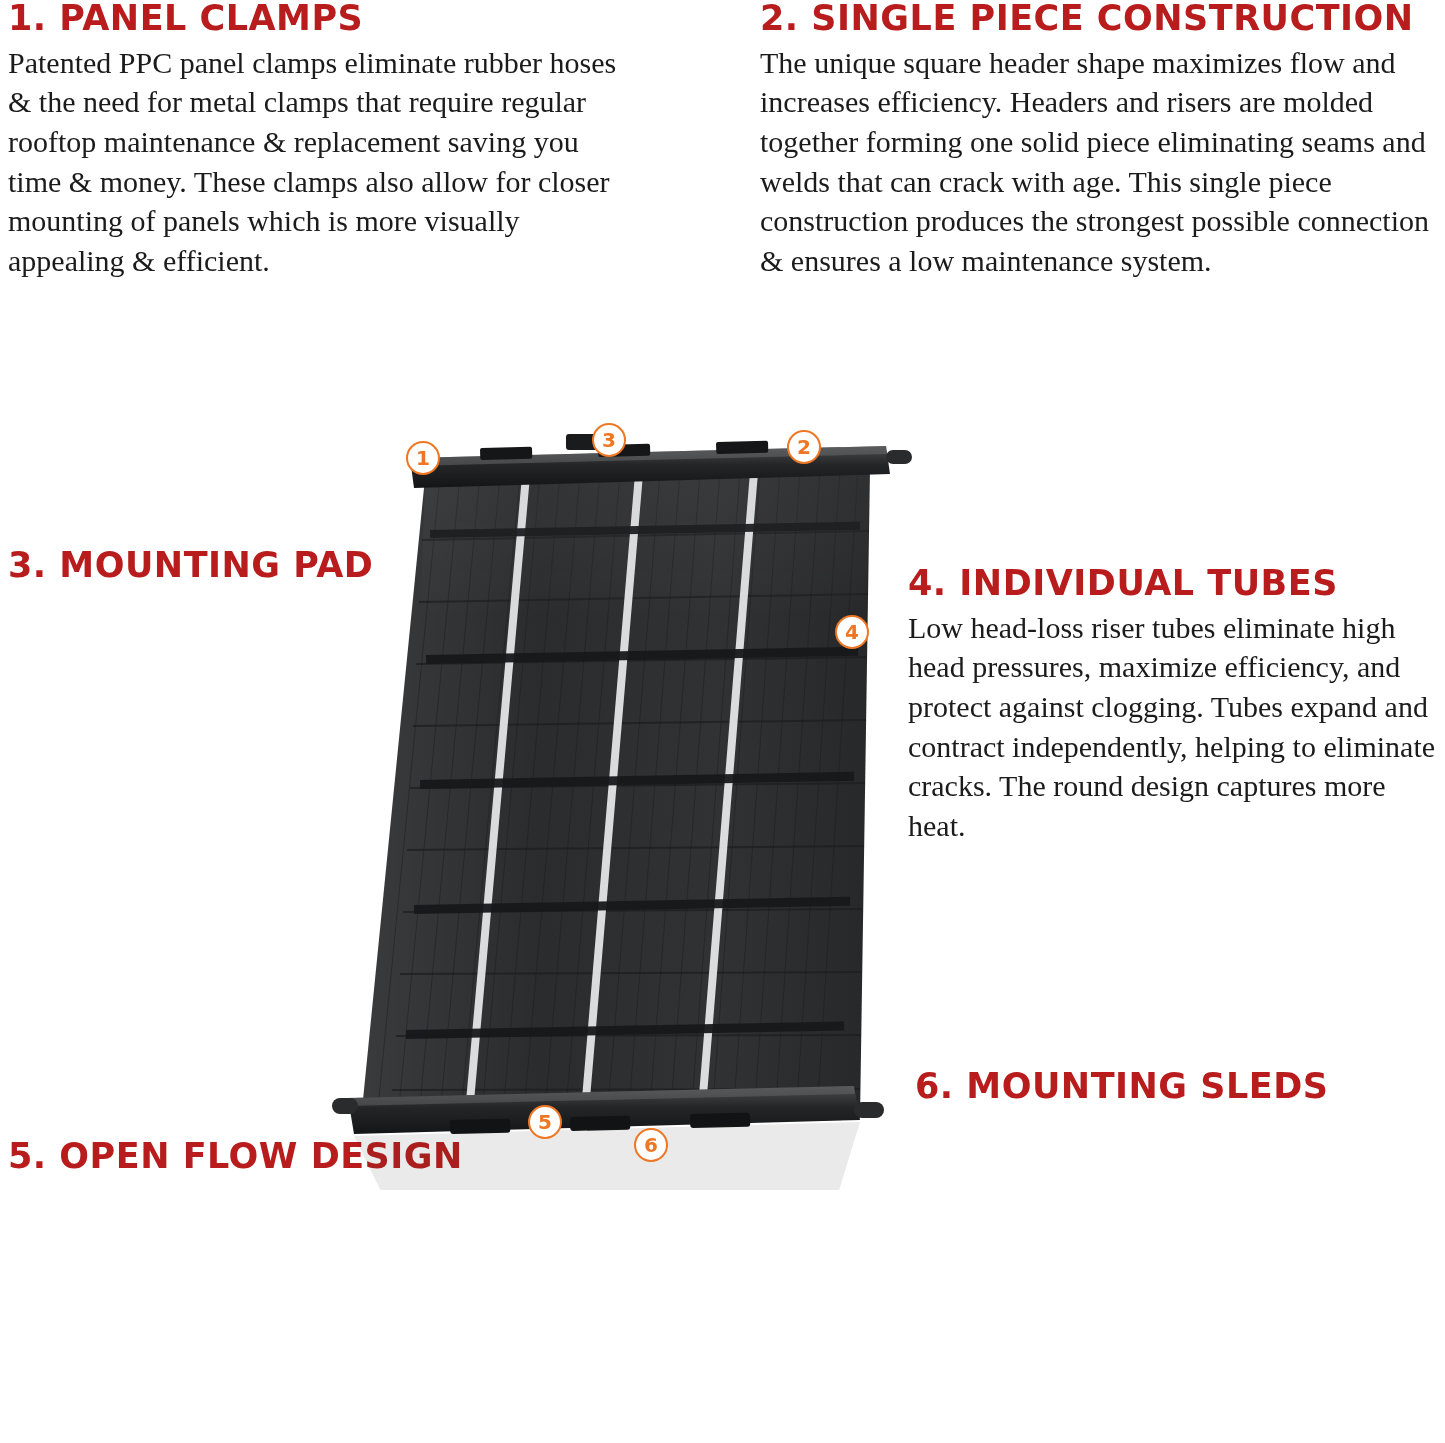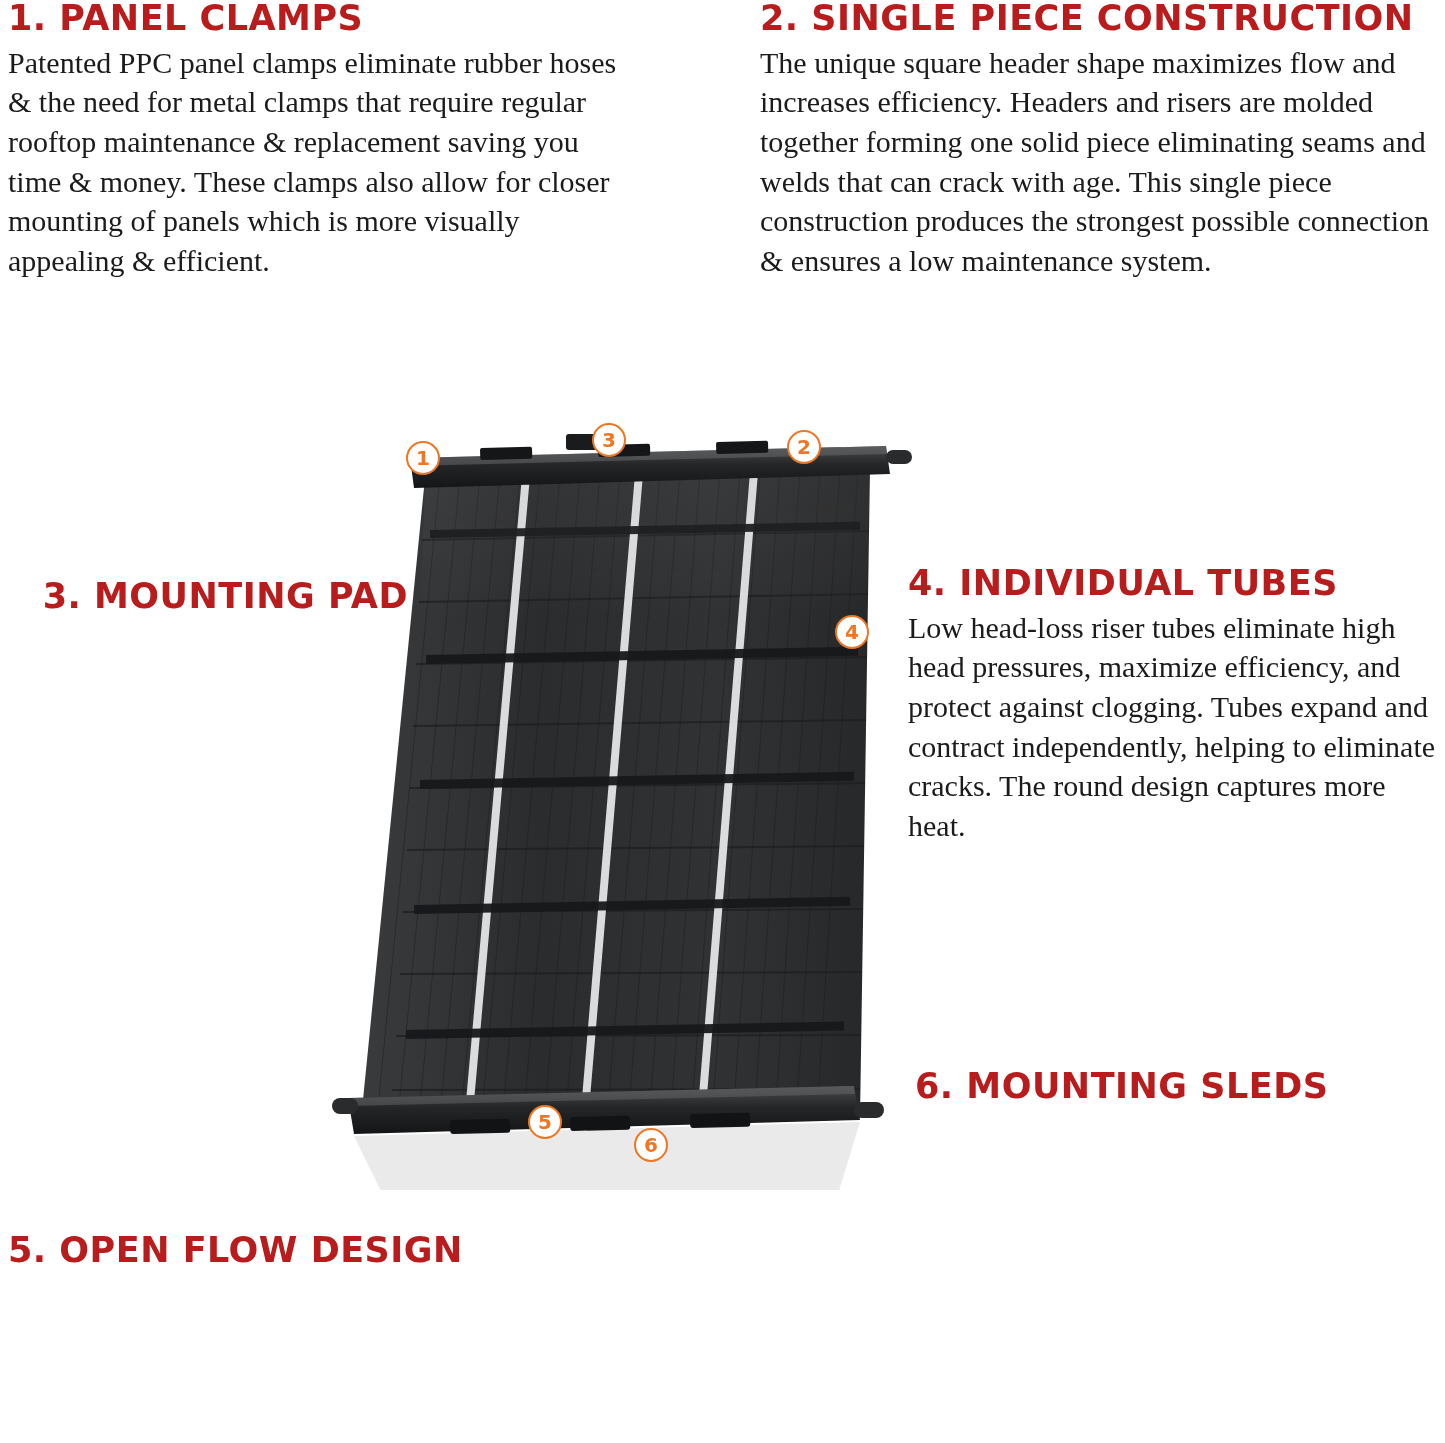--- a/index.html
+++ b/index.html
@@ -36,23 +36,23 @@
     margin: 0;
     color: #1b1b1b;
     font-size: 30px;
     line-height: 1.32;
     font-family: Liberation Serif, serif;
   }
 
   
   #f1 { left: 8px;  top: 0px;   width: 610px; }
   #f2 { left: 760px; top: 0px;  width: 690px; }
-  #f3 { left: 8px;  top: 578px; width: 400px; text-align: right; }
+  #f3 { left: 8px;  top: 547px; width: 400px; }
   #f4 { left: 908px; top: 565px; width: 530px; }
-  #f5 { left: 8px;  top: 1232px; width: 580px; }
+  #f5 { left: 8px;  top: 1138px; width: 580px; }
   #f6 { left: 915px; top: 1068px; width: 535px; }
 
   
   .panel-wrap {
     position: absolute;
     left: 330px;
     top: 430px;
     width: 590px;
     height: 760px;
   }

